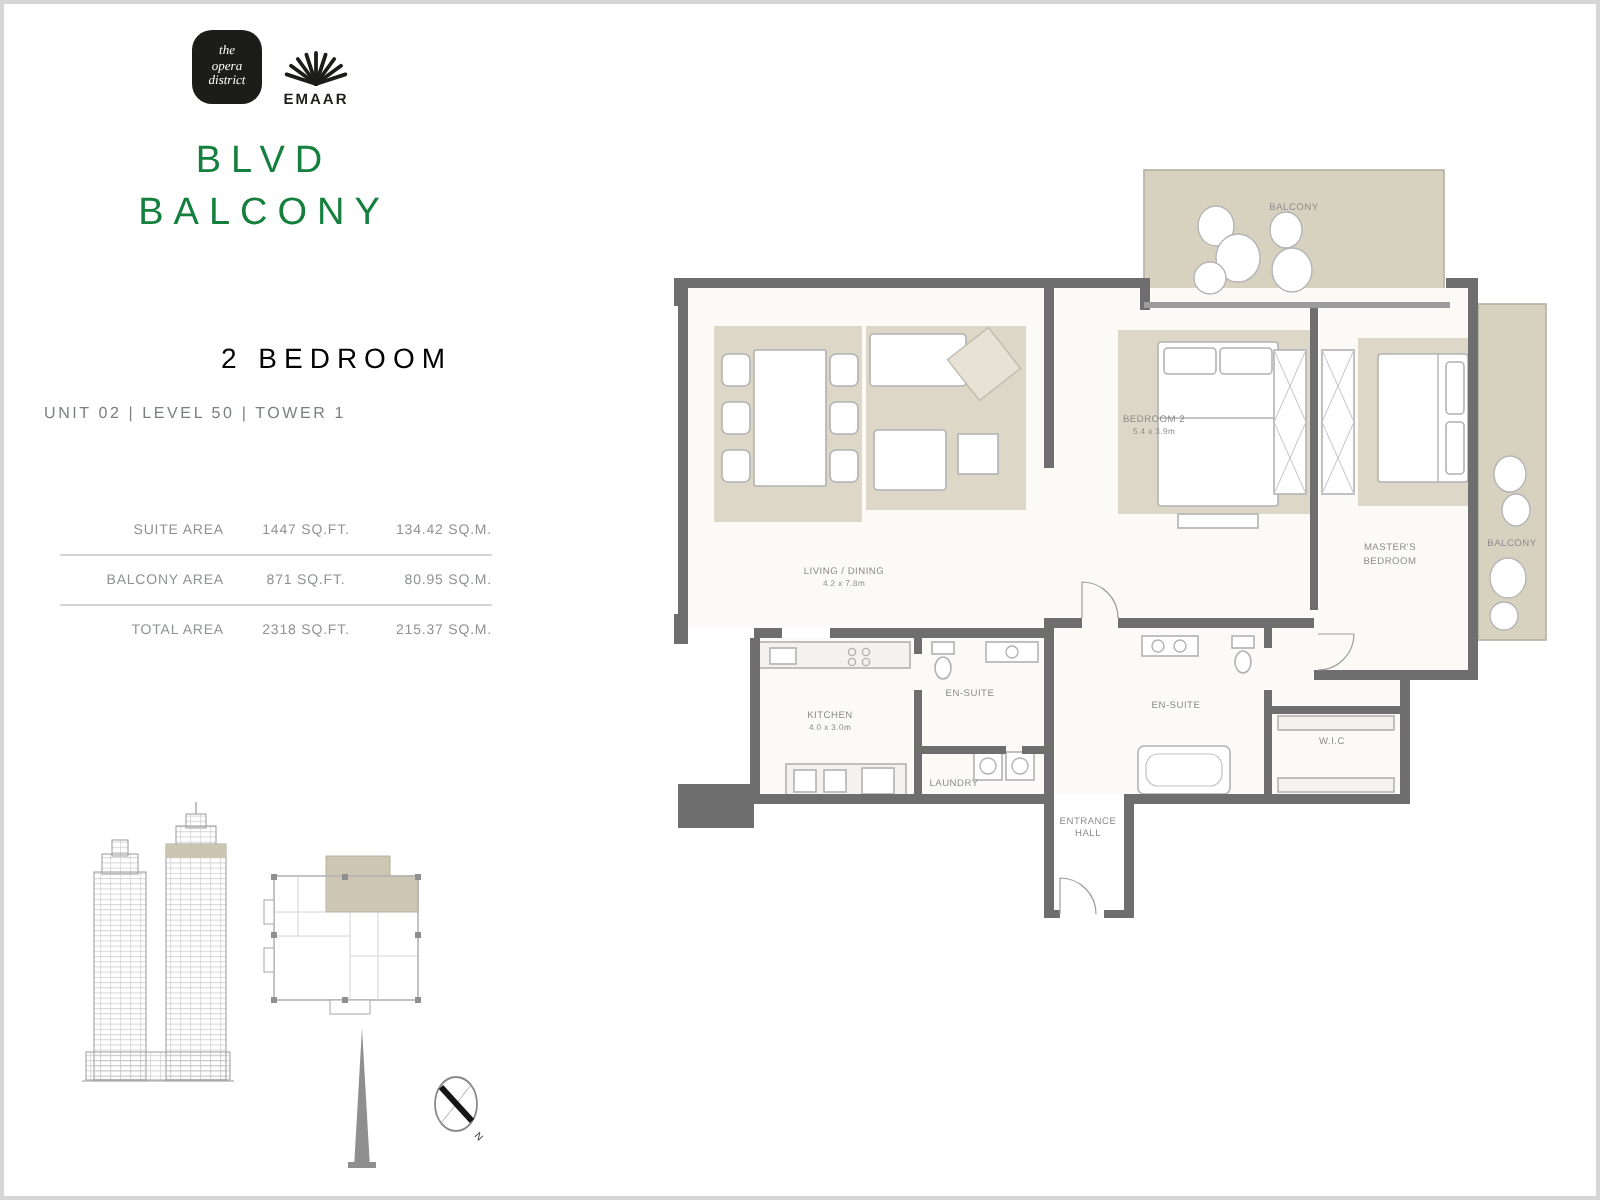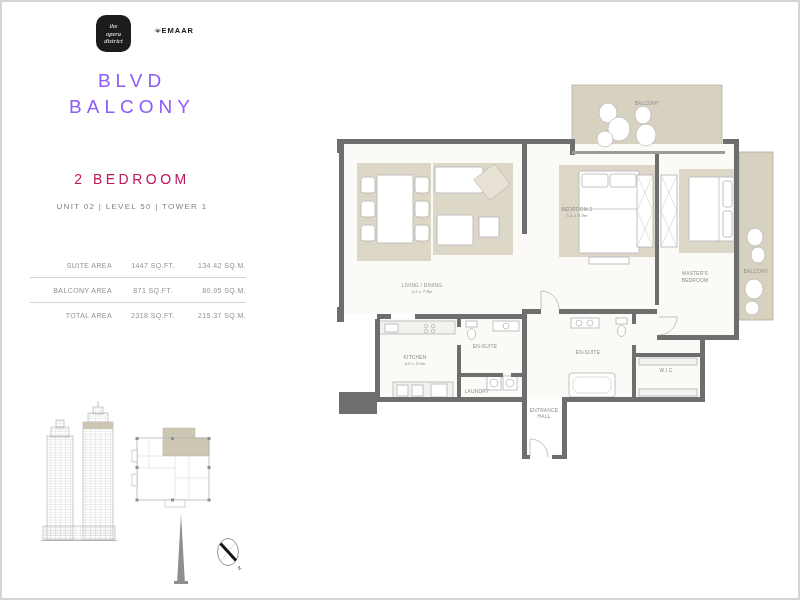--- a/index.html
+++ b/index.html
@@ -9,27 +9,27 @@
     font-family:"Liberation Sans",sans-serif;color:#6a6d70;
   }
   
   .brand-row{position:absolute;left:94px;top:13px;display:flex;gap:7px;align-items:flex-start;}
   .opera-logo{
     width:35px;height:37px;background:#1c1c1a;border-radius:10px;
     display:flex;flex-direction:column;justify-content:center;align-items:center;
     font-family:"Liberation Serif",serif;font-style:italic;
     font-size:6.5px;line-height:7.5px;color:#fff;
   }
-  .emaar-logo{display:flex;flex-direction:row;align-items:center;width:40px;margin-left:16px;}
+  .emaar-logo{display:flex;flex-direction:column;align-items:center;width:40px;}
   .emaar-name{font-size:7.5px;font-weight:bold;letter-spacing:1px;color:#1c1c1a;margin-top:1px;}
   .title{position:absolute;left:20px;top:66px;width:220px;text-align:center;
-    font-size:19px;letter-spacing:5px;line-height:26px;color:#8b5cf6;}
-  .unit-type{position:absolute;left:20px;top:169px;width:220px;text-align:center;
-    font-size:14px;letter-spacing:3.5px;color:#be185d;}
-  .unit-info{position:absolute;left:20px;top:200px;width:220px;text-align:center;
+    font-size:19px;letter-spacing:5px;line-height:26px;color:#15803d;}
+  .unit-type{position:absolute;left:4px;top:169px;width:220px;text-align:right;
+    font-size:14px;letter-spacing:3.5px;color:#000000;}
+  .unit-info{position:absolute;left:20px;top:200px;width:220px;text-align:left;
     font-size:8px;letter-spacing:1.3px;color:#7c7f82;}
   .area-table{position:absolute;left:28px;top:251px;width:216px;font-size:7px;
     letter-spacing:.4px;color:#8f9194;}
   .area-row{display:grid;grid-template-columns:88px 70px 58px;align-items:center;
     padding:9px 0 8px 0;}
   .area-row.rule{border-bottom:1px solid #d4d4d4;}
   .a-label{text-align:right;padding-right:6px;}
   .a-sqft{text-align:center;}
   .a-sqm{text-align:right;}
   

